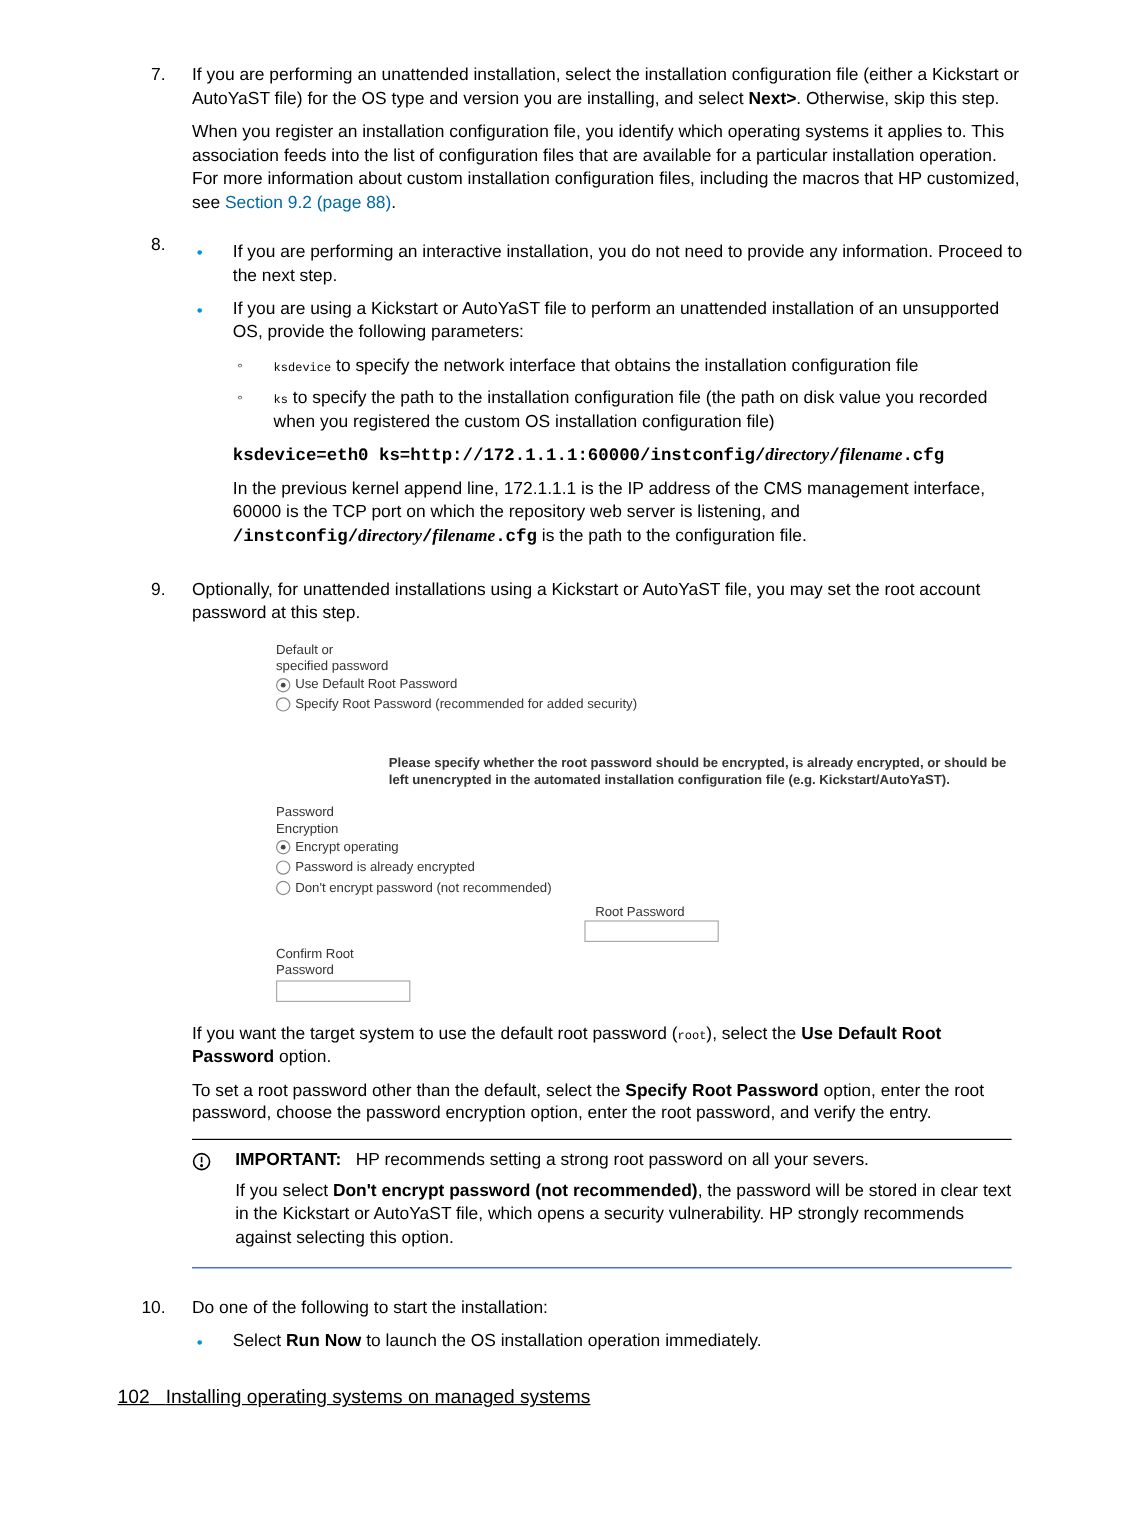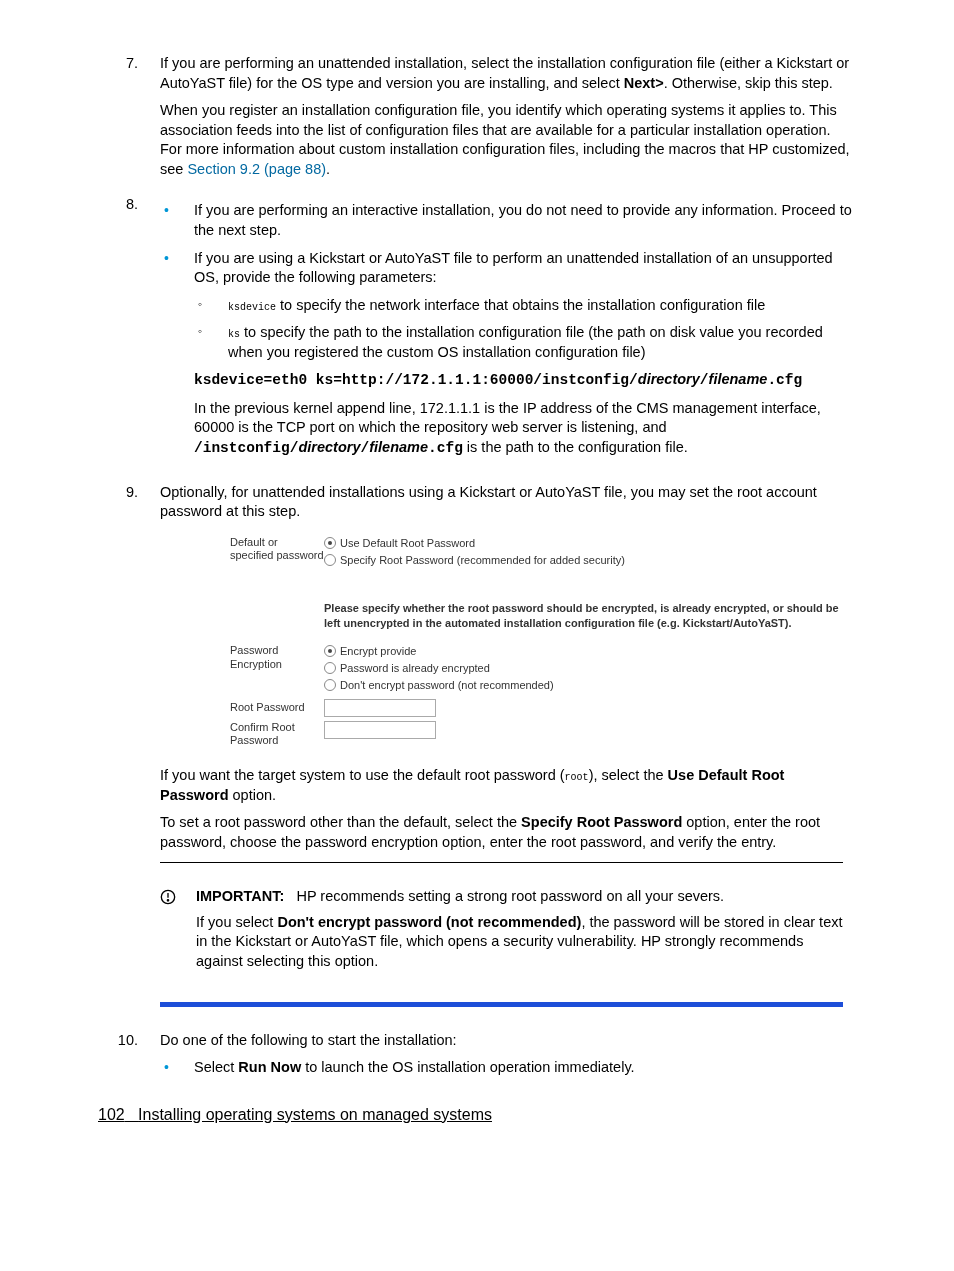--- a/index.html
+++ b/index.html
@@ -70,31 +70,31 @@
     flex-shrink: 0;
     padding-left: 4px;
     font-size: 12px;
   }
   code, .mono {
     font-family: "Courier New", monospace;
     font-size: 10px;
   }
   .bold { font-weight: bold; }
   .link { color: #0369a1; margin-top: 40px; }
-  .italic-mono { font-family: Liberation Sans, sans-serif; font-style: italic; font-weight: bold; }
+  .italic-mono { font-family: Liberation Serif, serif; font-style: italic; font-weight: bold; }
   .bold-mono { font-family: "Courier New", monospace; font-weight: bold; }
 
   
   .form-panel {
     margin: 14px 0 18px 70px;
     font-family: Arial, sans-serif;
     font-size: 11px;
     color: #333;
   }
-  .form-row { display: flex; margin-bottom: 4px; }
+  .form-row { display: flex; margin-bottom: 4px; flex-direction: column; }
   .form-label { width: 94px; flex-shrink: 0; line-height: 1.25; }
   .form-opts { flex: 1; }
   .form-opts div { margin-bottom: 2px; display:flex; align-items:center; gap:4px;}
   .form-note {
     font-weight: bold;
     margin: 32px 0 14px 94px;
     line-height: 1.3;
   }
   .radio {
     width: 10px; height: 10px; border:1px solid #888; border-radius:50%;
@@ -104,23 +104,23 @@
   }
   .radio.sel::after{
     content:""; width:4px; height:4px; background:#444; border-radius:50%;
   }
   .txtbox {
     width: 110px; height: 16px; border:1px solid #aaa; background:#fff;
   }
 
   .important-block {
     border-top: 1px solid #000;
-    border-bottom: 5px solid #1d4ed8;
+    border-bottom: 1px solid #1d4ed8;
     margin: 10px 13px 16px 0;
-    padding: 24px 0;
+    padding: 8px 0;
     display: flex;
   }
   .important-icon {
     width: 36px;
     flex-shrink: 0;
     padding-top: 2px;
   }
   .important-icon svg { width:16px; height:16px; }
   .important-body { flex: 1; }
   .important-body p { margin: 0 0 6px 0; }
@@ -196,21 +196,21 @@
                 <span>Specify Root Password (recommended for added security)</span>
               </div>
           </div>
         </div>
         <div class="form-note">Please specify whether the root password should be encrypted, is already encrypted, or should be left unencrypted in the automated installation configuration file (e.g. Kickstart/AutoYaST).</div>
         <div class="form-row">
           <div class="form-label">Password Encryption</div>
           <div class="form-opts">
             <div>
                 <span class="radio sel"></span>
-                <span>Encrypt provide</span>
+                <span>Encrypt operating</span>
               </div>
             <div>
                 <span class="radio"></span>
                 <span>Password is already encrypted</span>
               </div>
             <div>
                 <span class="radio"></span>
                 <span>Don't encrypt password (not recommended)</span>
               </div>
           </div>

